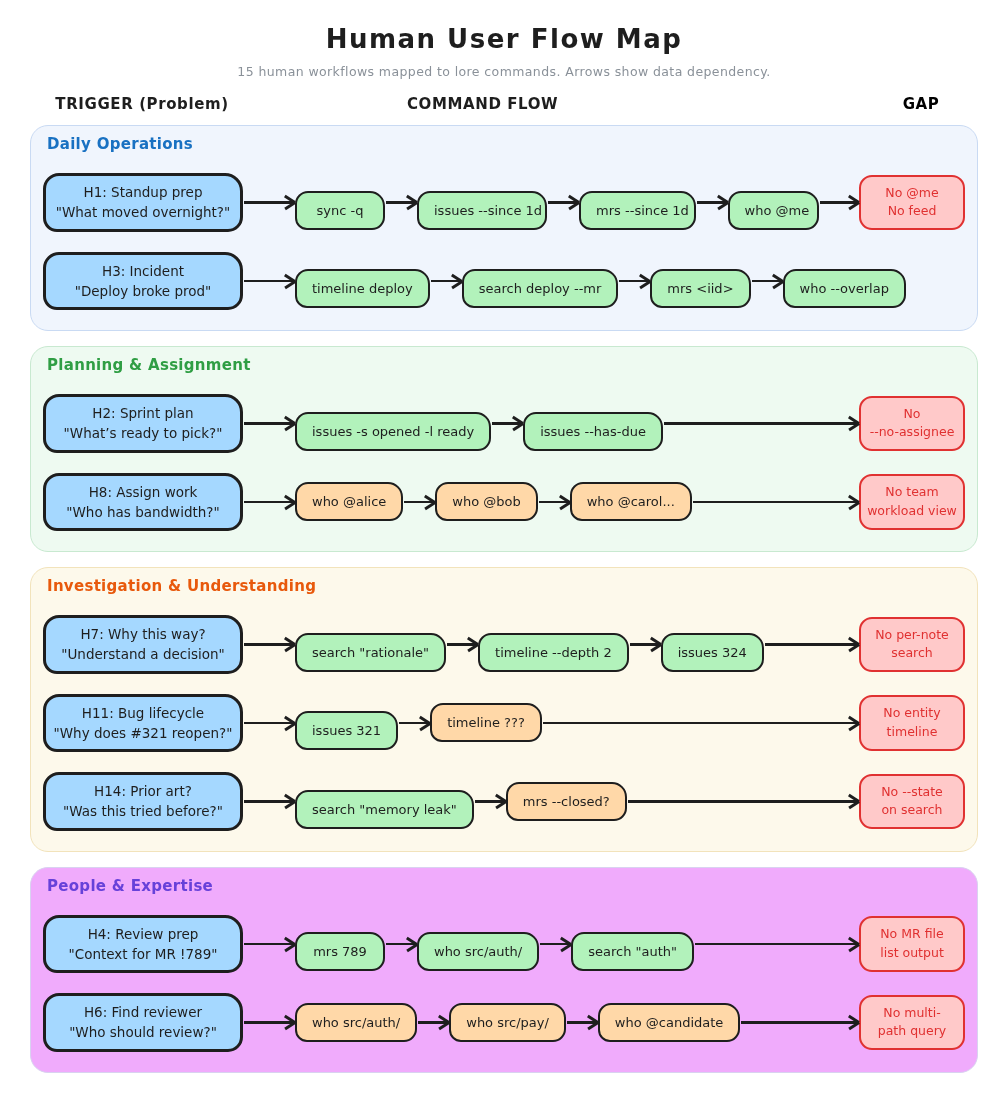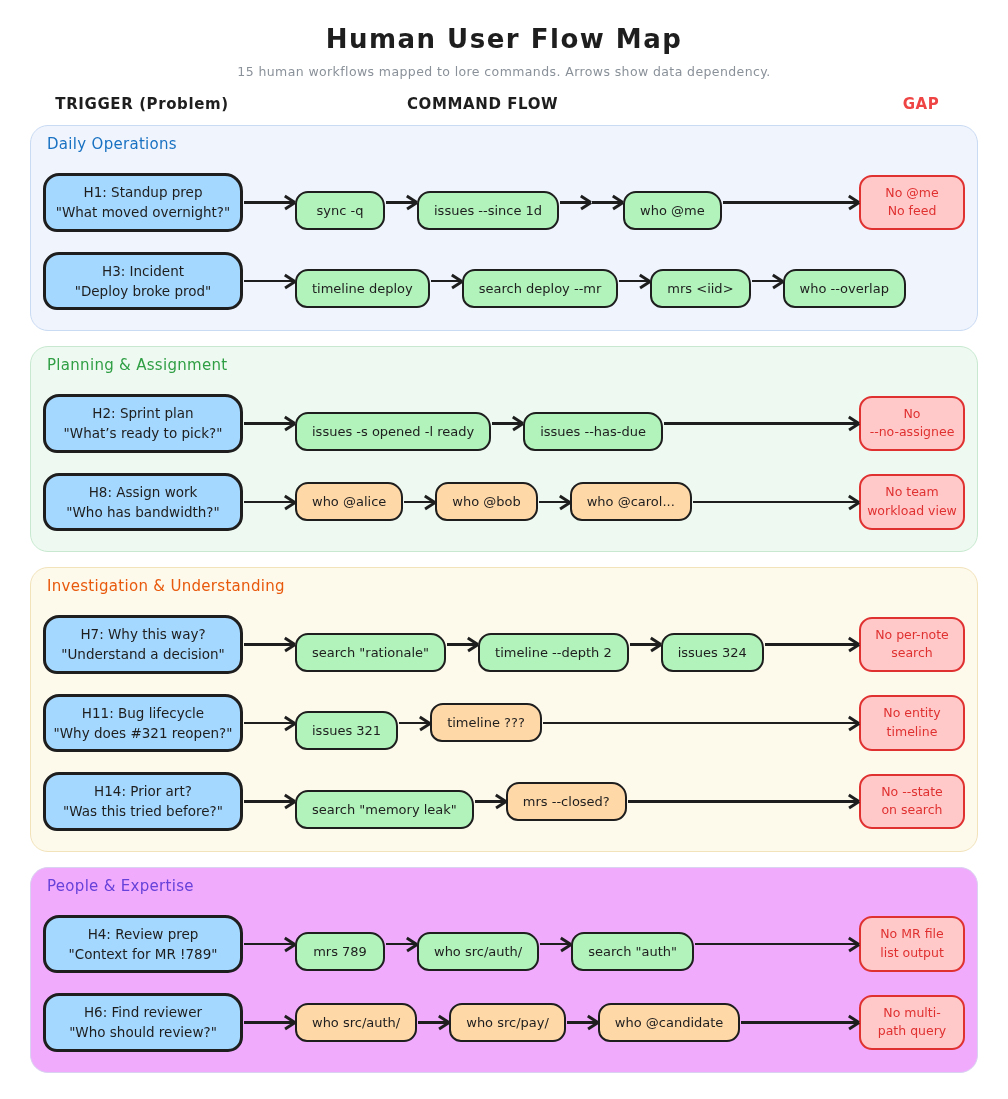--- a/index.html
+++ b/index.html
@@ -8,28 +8,28 @@
     font-family: "DejaVu Sans", sans-serif; color: #1e1e1e;
   }
   .page { width: 1008px; min-height: 1099px; padding-top: 24px; }
 
   .title { text-align: center; font-size: 26px; font-weight: 700; letter-spacing: 1.5px; margin: 0 12px 10px; }
   .subtitle { text-align: center; font-size: 12.5px; color: #8a9199; letter-spacing: .4px; margin: 0 0 16px; }
 
   .col-headers { position: relative; height: 22px; margin-bottom: 8px; font-size: 15px; font-weight: 700; letter-spacing: .6px; }
   .col-trigger { position: absolute; left: 42px; width: 200px; text-align: center; }
   .col-command { position: absolute; left: 407px; }
-  .col-gap { position: absolute; right: 34px; width: 106px; text-align: center; color: #ef4444; }
+  .col-gap { position: absolute; right: 34px; width: 106px; text-align: center; color: #000000; }
 
   .panel { margin: 0 30px 15px; border-radius: 18px; border: 1.5px solid; padding: 9px 12px 20px; }
   .panel-blue   { background: #f0f5fd; border-color: #c9daf3; }
   .panel-green  { background: #eefaf1; border-color: #c8e9d0; }
   .panel-yellow { background: #fdf9eb; border-color: #f2e3bb; }
   .panel-violet { background: #f0abfc; border-color: #d9d2f0; }
-  .panel-label { font-size: 15px; font-weight: 400; letter-spacing: .3px; margin: 0 0 2px 4px; }
+  .panel-label { font-size: 15px; font-weight: 700; letter-spacing: .3px; margin: 0 0 2px 4px; }
   .panel-blue   .panel-label { color: #1971c2; }
   .panel-green  .panel-label { color: #2f9e44; }
   .panel-yellow .panel-label { color: #e8590c; }
   .panel-violet .panel-label { color: #6741d9; }
 
   .row { display: flex; align-items: center; margin-top: 20px; }
 
   .trigger {
     flex: 0 0 200px; background: #a5d8ff; border: 3px solid #1e1e1e;
     border-radius: 16px 18px 15px 14px; text-align: center;
@@ -82,20 +82,21 @@
     <div class="row">
       <div class="trigger">
         <div>H1: Standup prep</div>
         <div>"What moved overnight?"</div>
       </div>
       <div class="arrow lead"></div>
       <div class="cmd green">sync -q</div>
       <div class="arrow"></div>
       <div class="cmd green">issues --since 1d</div>
       <div class="arrow"></div>
+      <div class="cmd green">mrs --since 1d</div>
       <div class="arrow"></div>
       <div class="cmd green">who @me</div>
       <div class="arrow fill"></div>
       <div class="gap-box">
         <div>No @me</div>
         <div>No feed</div>
       </div>
     </div>
 
     <div class="row">

